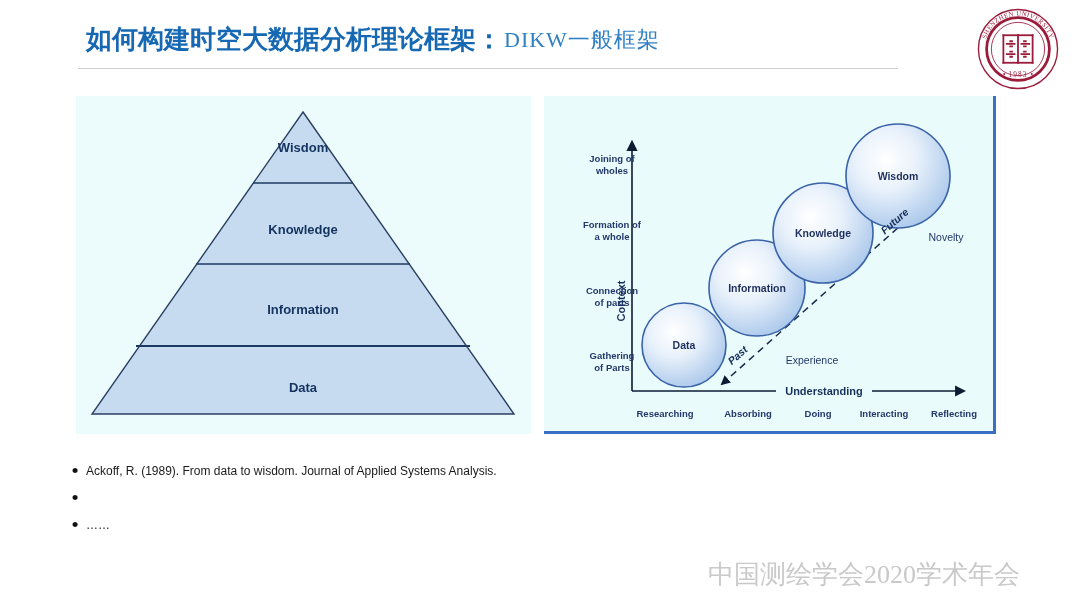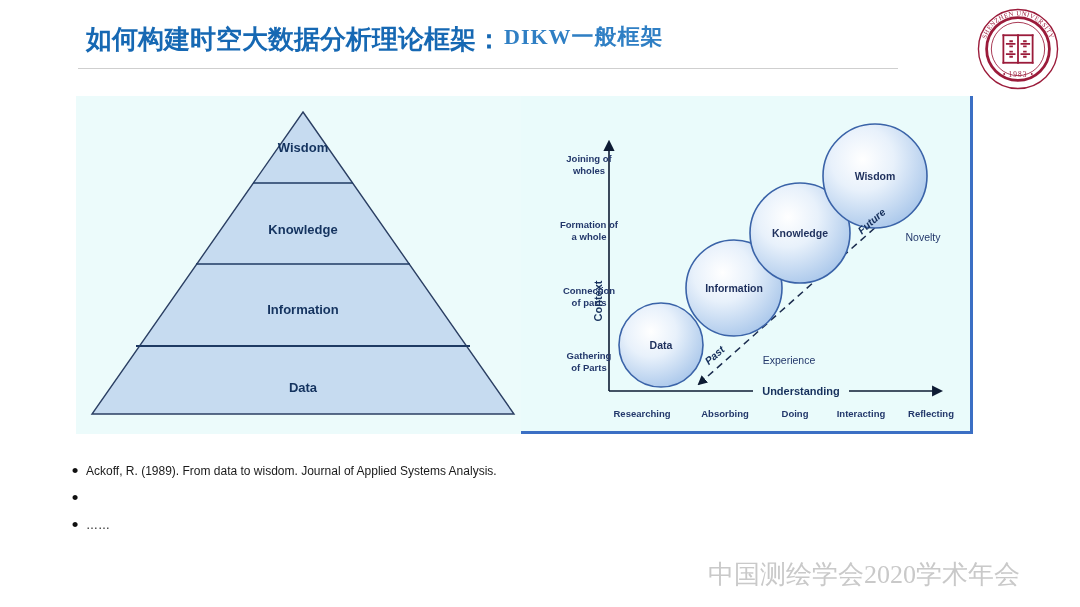--- a/index.html
+++ b/index.html
@@ -23,34 +23,34 @@
     position: absolute;
     left: 0; top: 0;
     width: 1080px;
     height: 92px;
   }
   .title-row {
     position: absolute;
     left: 86px;
     top: 22px;
     display: flex;
-    align-items: flex-start;
+    align-items: center;
     white-space: nowrap;
   }
   .title-main {
     font-family: "Liberation Sans", sans-serif;
     font-size: 26px;
     font-weight: bold;
     color: #1668b3;
     letter-spacing: 0px;
   }
   .title-sub {
     font-family: "Liberation Serif", serif;
     font-size: 22px;
-    font-weight: bold;
+    font-weight: normal;
     color: #2f7fc4;
     letter-spacing: 1px;
     margin-left: 2px;
   }
   .title-rule {
     position: absolute;
     left: 78px;
     top: 68px;
     width: 820px;
     height: 1px;
@@ -82,21 +82,21 @@
   .pyr-label {
     font-family: "Liberation Sans", sans-serif;
     font-size: 13px;
     font-weight: bold;
     fill: #14335f;
   }
 
   
   .panel-right {
     position: absolute;
-    left: 521px;
+    left: 544px;
     top: 96px;
     width: 452px;
     height: 338px;
     background: #eafbfb;
     border-right: 3px solid #3b6fc4;
     border-bottom: 3px solid #3b6fc4;
     box-sizing: border-box;
   }
   .dikw-svg {
     position: absolute;

